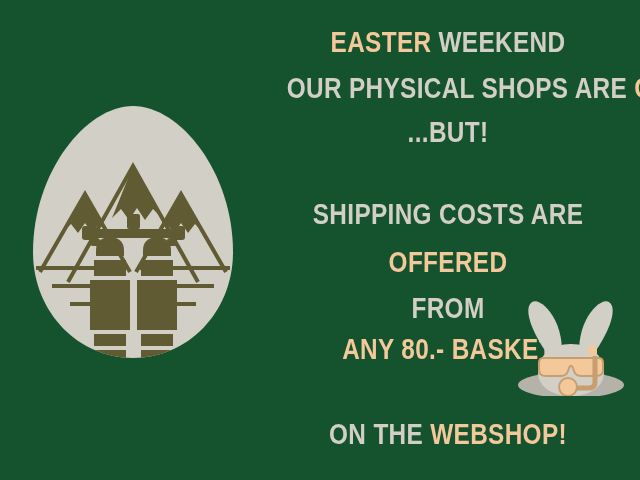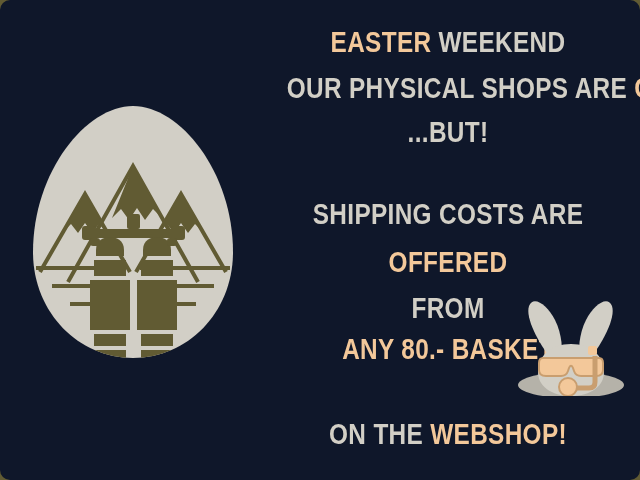--- a/index.html
+++ b/index.html
@@ -4,24 +4,23 @@
 <style>
   html, body {
     margin: 0;
     padding: 0;
     background: #615b33;
   }
   #poster {
     position: relative;
     width: 640px;
     height: 480px;
-    background: #0f172a;
+    background: #14532d;
     overflow: hidden;
     font-family: "Liberation Sans", sans-serif;
-    border-radius: 10px;
   }
 
   
   #text-block {
     position: absolute;
     left: 256px;
     top: 0;
     width: 384px;
     height: 480px;
     text-align: center;

